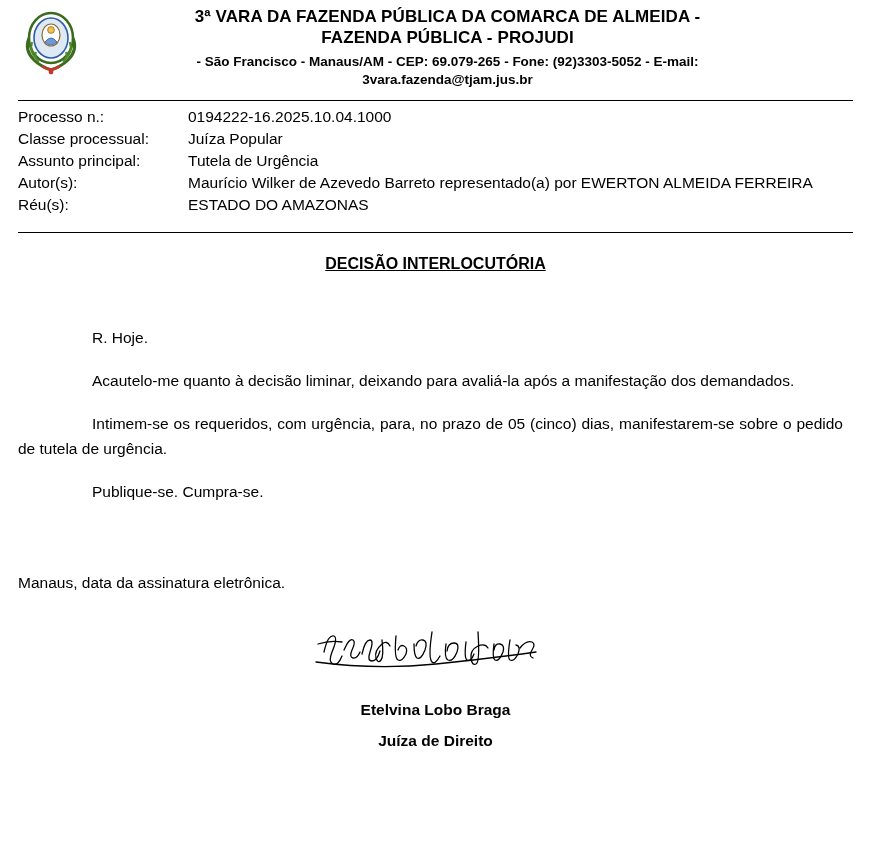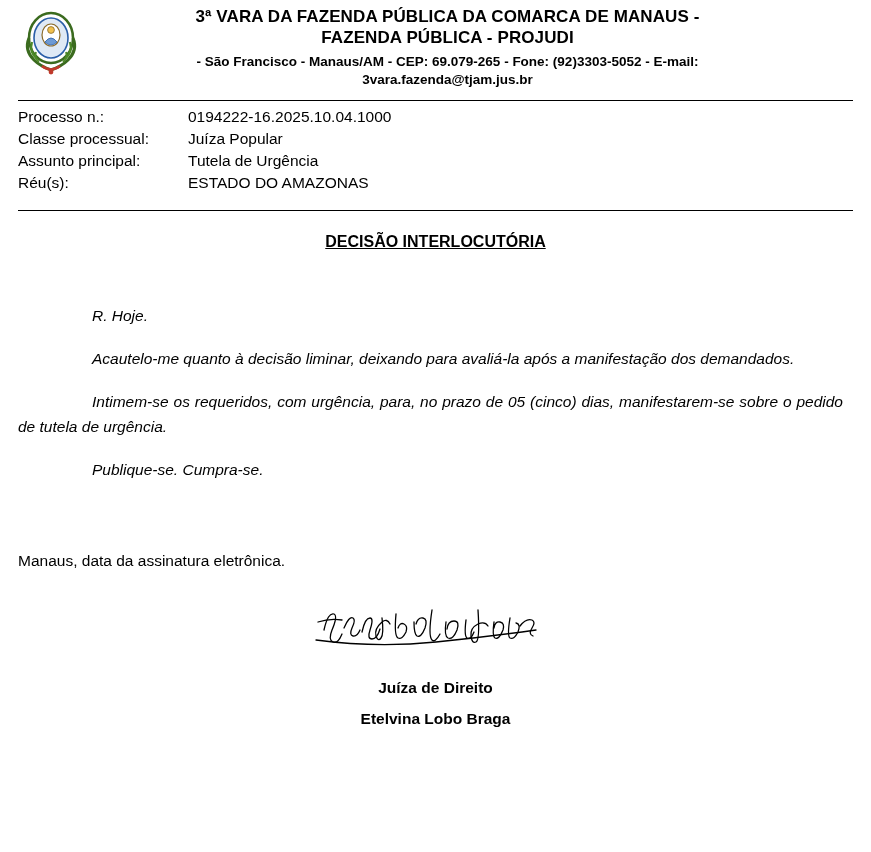--- a/index.html
+++ b/index.html
@@ -99,21 +99,20 @@
   
   .body-text {
     margin: 0 18px;
     font-size: 15.5px;
     line-height: 1.62;
     text-align: justify;
   }
   .body-text p {
     margin: 0 10px 18px 0;
     text-indent: 74px;
-    font-style: italic;
   }
   .body-text p.first { margin-top: 52px; }
 
   .closing {
     margin: 0 18px;
     font-size: 15.5px;
     padding-right: 36px;
     margin-top: 70px;
   }
 
@@ -151,21 +150,21 @@
         <path d="M12 34 q-3 10 5 17" fill="none" stroke="#4d8a28" stroke-width="2.2"></path>
         <path d="M50 34 q3 10 -5 17" fill="none" stroke="#4d8a28" stroke-width="2.2"></path>
         <path d="M16 44 q-2 6 3 10" fill="none" stroke="#4d8a28" stroke-width="1.8"></path>
         <path d="M46 44 q2 6 -3 10" fill="none" stroke="#4d8a28" stroke-width="1.8"></path>
         <path d="M22 58 q9 7 18 0" fill="none" stroke="#c0392b" stroke-width="2.6"></path>
         <circle cx="31" cy="64" r="2.4" fill="#c0392b"></circle>
       </svg>
     </div>
     <div class="header-text">
       <div class="court-title">
-        <div>3ª VARA DA FAZENDA PÚBLICA DA COMARCA DE MANAUS -</div>
+        <div>3ª VARA DA FAZENDA PÚBLICA DA COMARCA DE ALMEIDA -</div>
         <div>FAZENDA PÚBLICA - PROJUDI</div>
       </div>
       <div class="court-address">
         <div>- São Francisco - Manaus/AM - CEP: 69.079-265 - Fone: (92)3303-5052 - E-mail:</div>
         <div>3vara.fazenda@tjam.jus.br</div>
       </div>
     </div>
   </div>
 
   <div class="rule rule-top"></div>
@@ -176,20 +175,24 @@
         <td class="proc-label">Processo n.:</td>
         <td class="proc-value">0194222-16.2025.10.04.1000</td>
       </tr>
       <tr>
         <td class="proc-label">Classe processual:</td>
         <td class="proc-value">Juíza Popular</td>
       </tr>
       <tr>
         <td class="proc-label">Assunto principal:</td>
         <td class="proc-value">Tutela de Urgência</td>
+      </tr>
+      <tr>
+        <td class="proc-label">Autor(s):</td>
+        <td class="proc-value">Maurício Wilker de Azevedo Barreto representado(a) por EWERTON ALMEIDA FERREIRA</td>
       </tr>
       <tr>
         <td class="proc-label">Réu(s):</td>
         <td class="proc-value">ESTADO DO AMAZONAS</td>
       </tr>
     </tbody>
   </table>
 
   <div class="rule rule-bottom" style="margin-top:6px;"></div>
 
@@ -220,17 +223,17 @@
         <path d="M172 14 q2 30 -2 32 q-4 2 -5 -6 q-1 -8 7 -12 q7 -3 10 2"></path>
         <path d="M188 26 q-2 14 1 16 q4 2 8 -8 q2 -7 -3 -8 q-5 -1 -6 6"></path>
         <path d="M204 22 q-3 18 0 20 q4 2 8 -6 q3 -8 -2 -9"></path>
         <path d="M214 30 q6 -8 12 -6 q4 2 0 8 q-4 6 1 8"></path>
         <path d="M10 44 q60 8 120 2 q50 -5 100 -12"></path>
       </g>
     </svg>
   </div>
 
   <div class="signer">
+    <div>Etelvina Lobo Braga</div>
     <div>Juíza de Direito</div>
-    <div>Etelvina Lobo Braga</div>
   </div>
 
 </div>
 
 </body></html>

